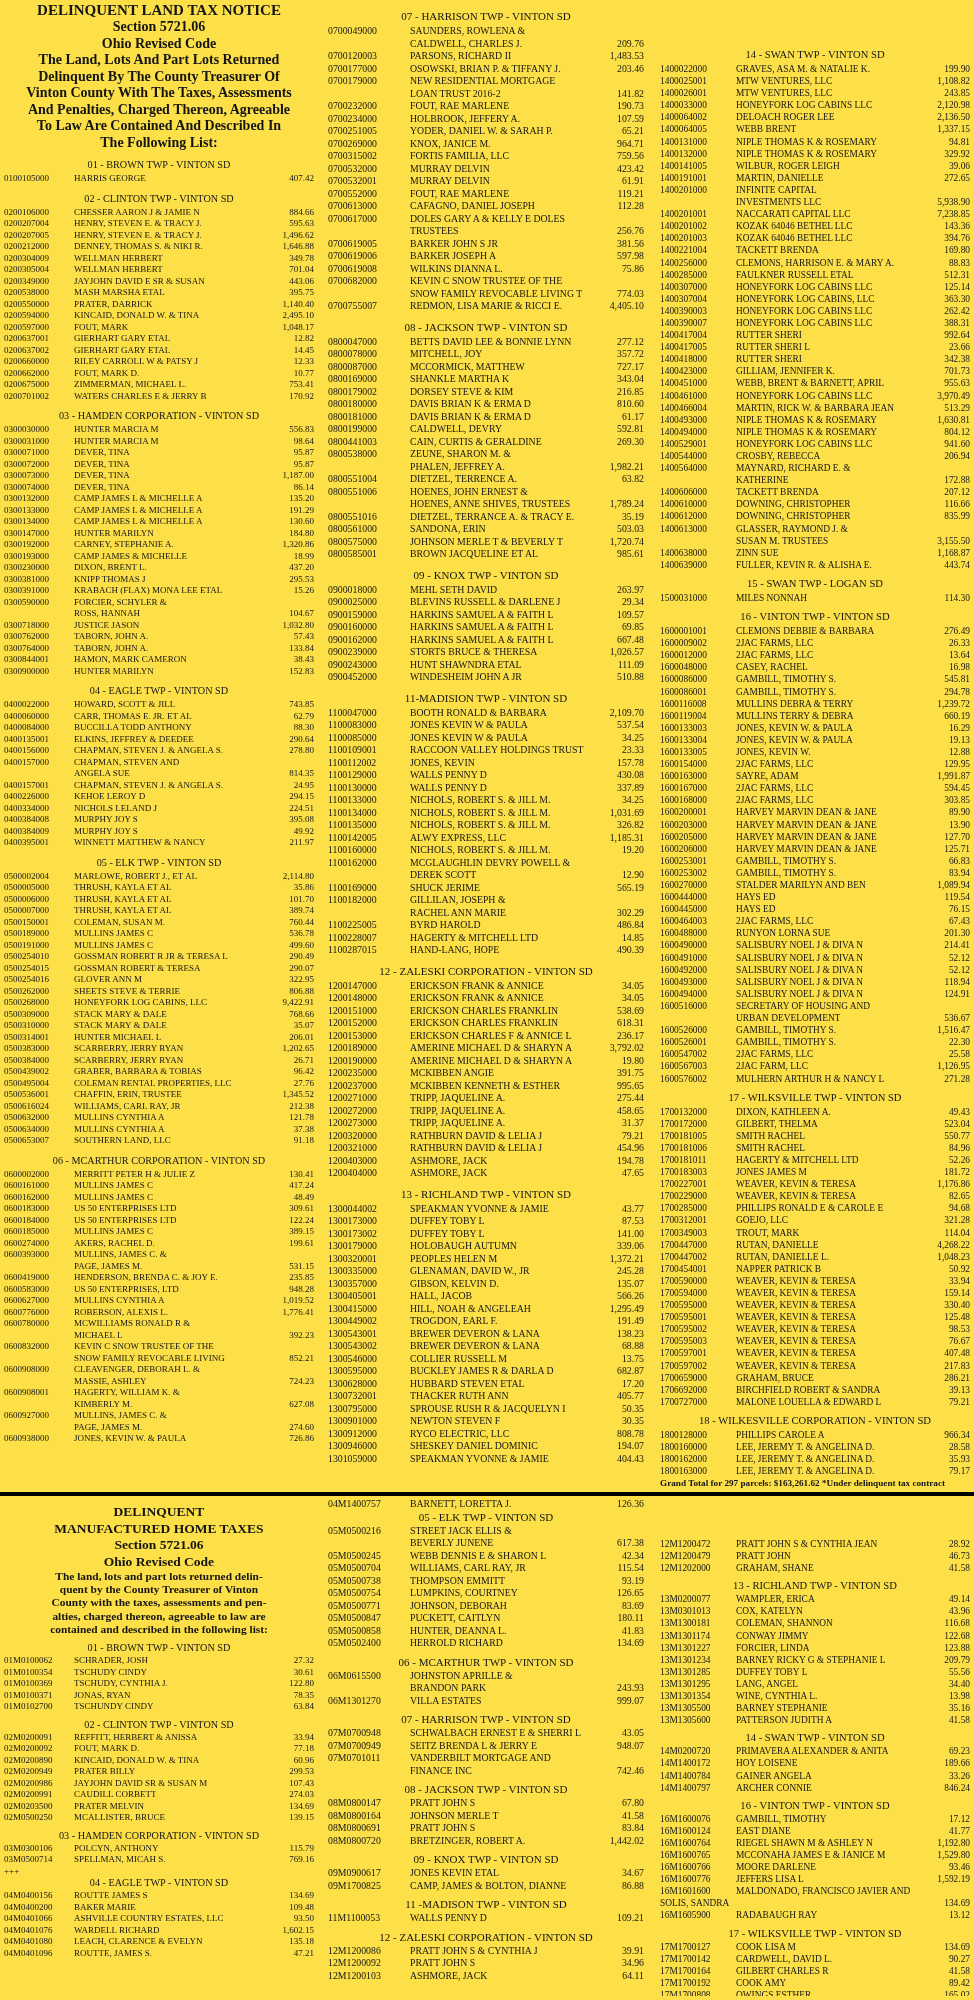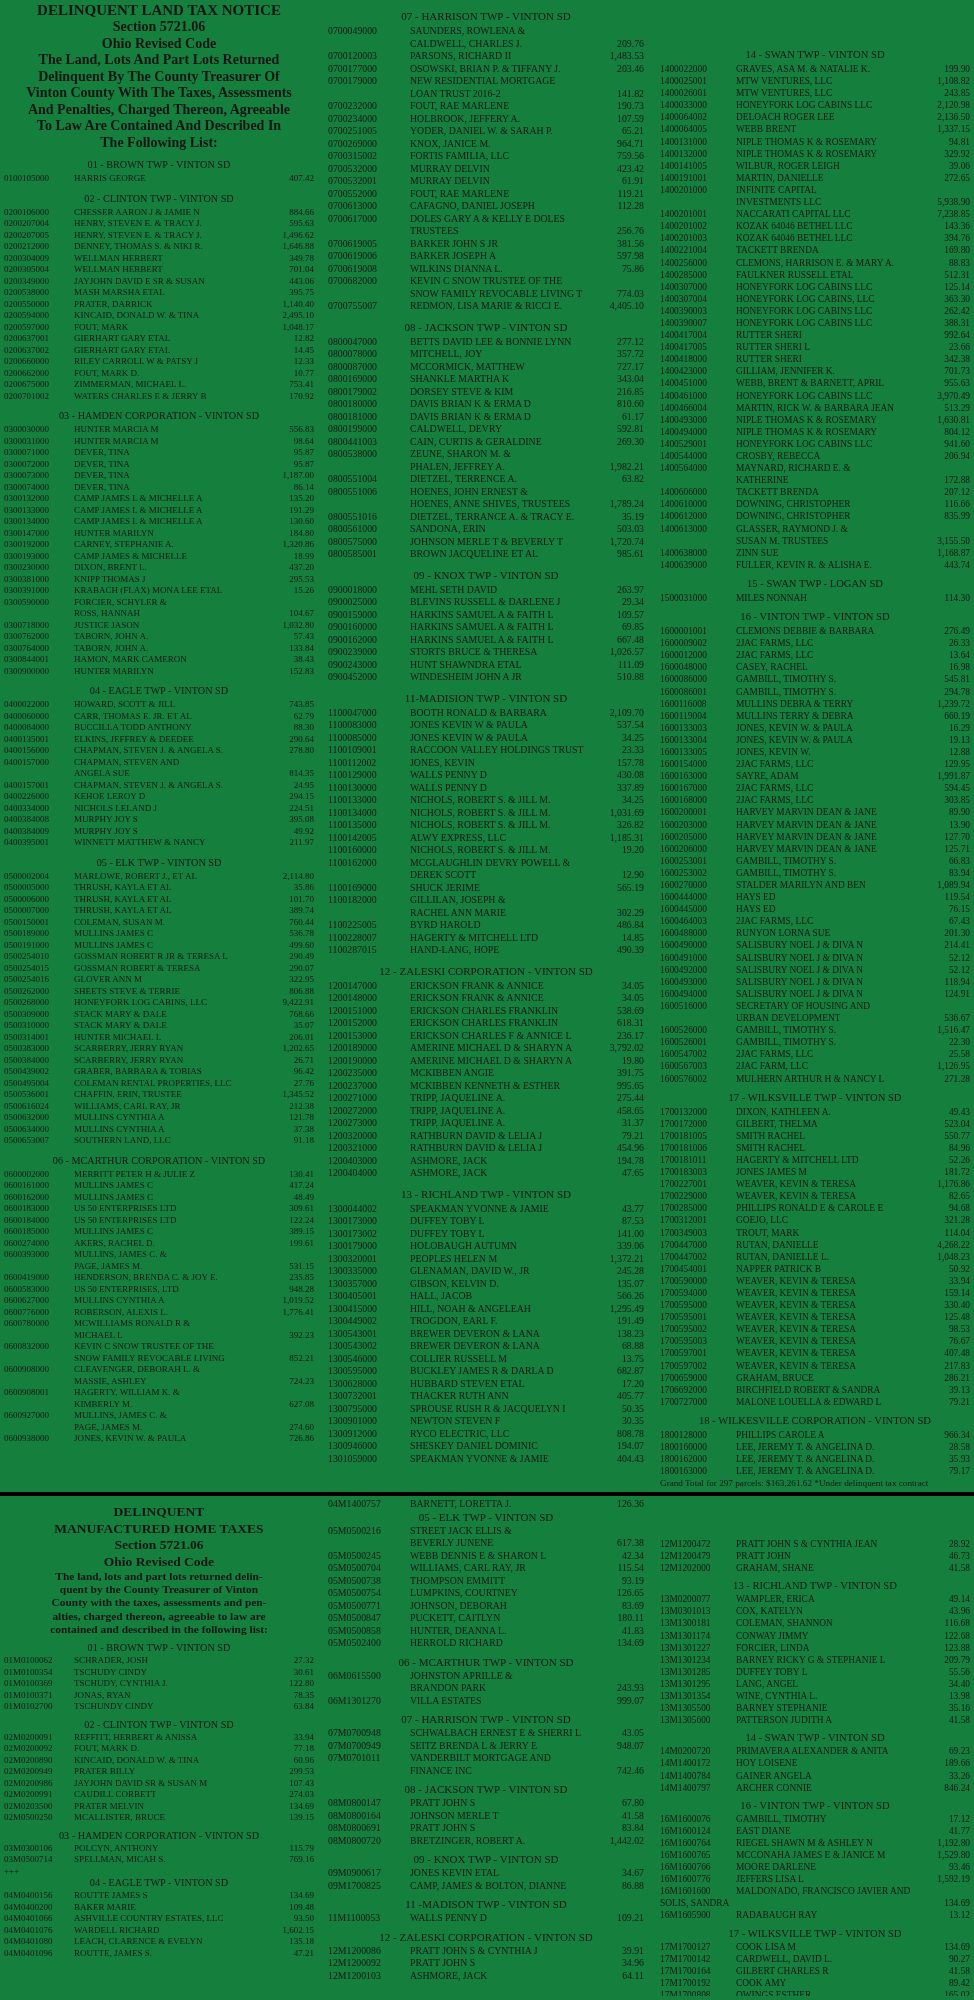--- a/index.html
+++ b/index.html
@@ -1,16 +1,16 @@
 <!DOCTYPE html>
 <html><head>
 <meta charset="utf-8">
 <style>
   html,body{margin:0;padding:0;background:#e8e8e8;}
-  .page{width:974px;height:2000px;background:#15803d;color:#151515;
+  .page{width:974px;height:2000px;background:#fde047;color:#151515;
         font-family:"Liberation Serif","DejaVu Serif",serif;overflow:hidden;position:relative;}
   .article{display:flex;overflow:hidden;}
   .article.land{height:1492px;}
   .article.mh{height:500px;}
   .divider{height:4px;background:#000;width:974px;}
   .col{overflow:hidden;box-sizing:border-box;}
   .col.c1{width:316px;padding:2px 2px 0 4px;}
   .col.c2{width:330px;padding:2px 2px 0 12px;}
   .col.c3{width:328px;padding:2px 4px 0 14px;margin-top:40px;}
   .c1{font-size:9px;}
@@ -30,21 +30,21 @@
   .c1 .sec-h{font-size:10.2px;margin:8px 0 3px;}
   .c2 .sec-h{font-size:11px;margin:8px 0 3px;}
   .c3 .sec-h{font-size:10.6px;margin:7px 0 3px;}
   .mh .sec-h{margin:6px 0 2px;}
   .doc-header{text-align:center;font-weight:bold;margin-bottom:6px;}
   .doc-header .t1{font-size:15px;line-height:17px;}
   .doc-header .tl{font-size:14px;line-height:16.5px;}
   .mh-header{text-align:center;font-weight:bold;margin:6px 0 4px;}
   .mh-header .tl{font-size:13.5px;line-height:16.5px;}
   .mh-header .pl{font-size:11.4px;line-height:13.2px;}
-  .total{font-weight:normal;font-size:9.2px;line-height:13px;white-space:nowrap;}
+  .total{font-weight:bold;font-size:9.2px;line-height:13px;white-space:nowrap;}
   .plain{line-height:11.5px;}
 </style>
 </head>
 <body>
 
 <div class="page">
   <div class="article land" id="land-article">
       <div class="col c1">
         <div class="doc-header">
           <div class="t1">DELINQUENT LAND TAX NOTICE</div>

